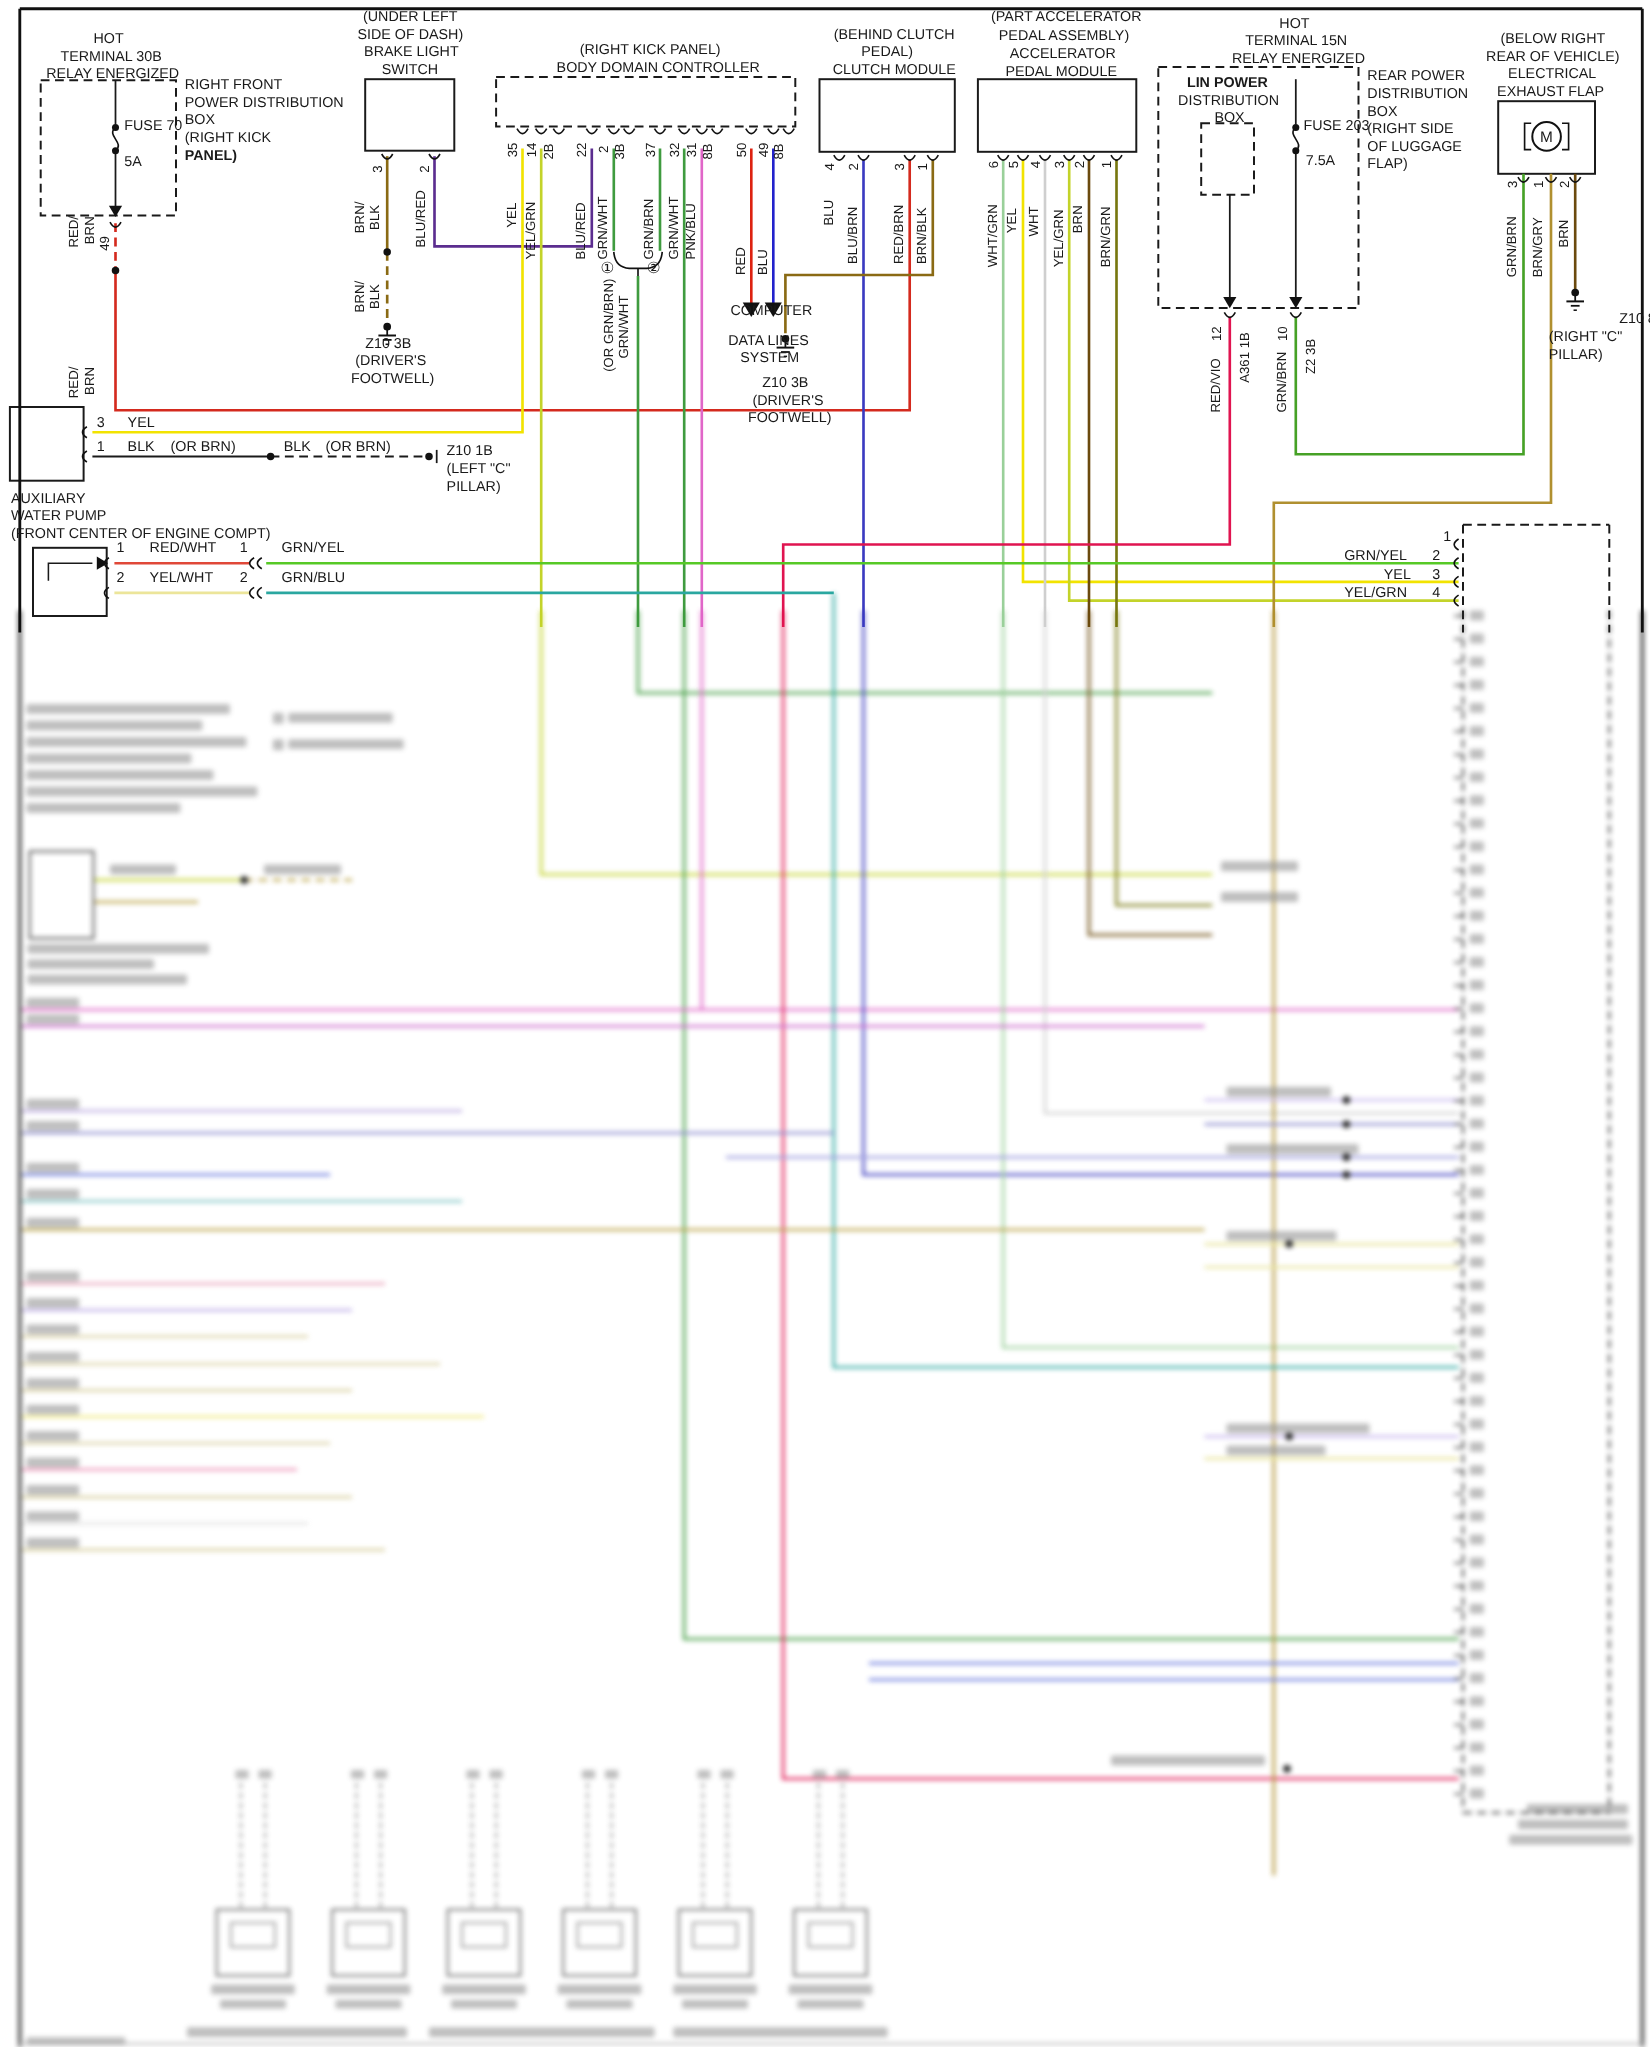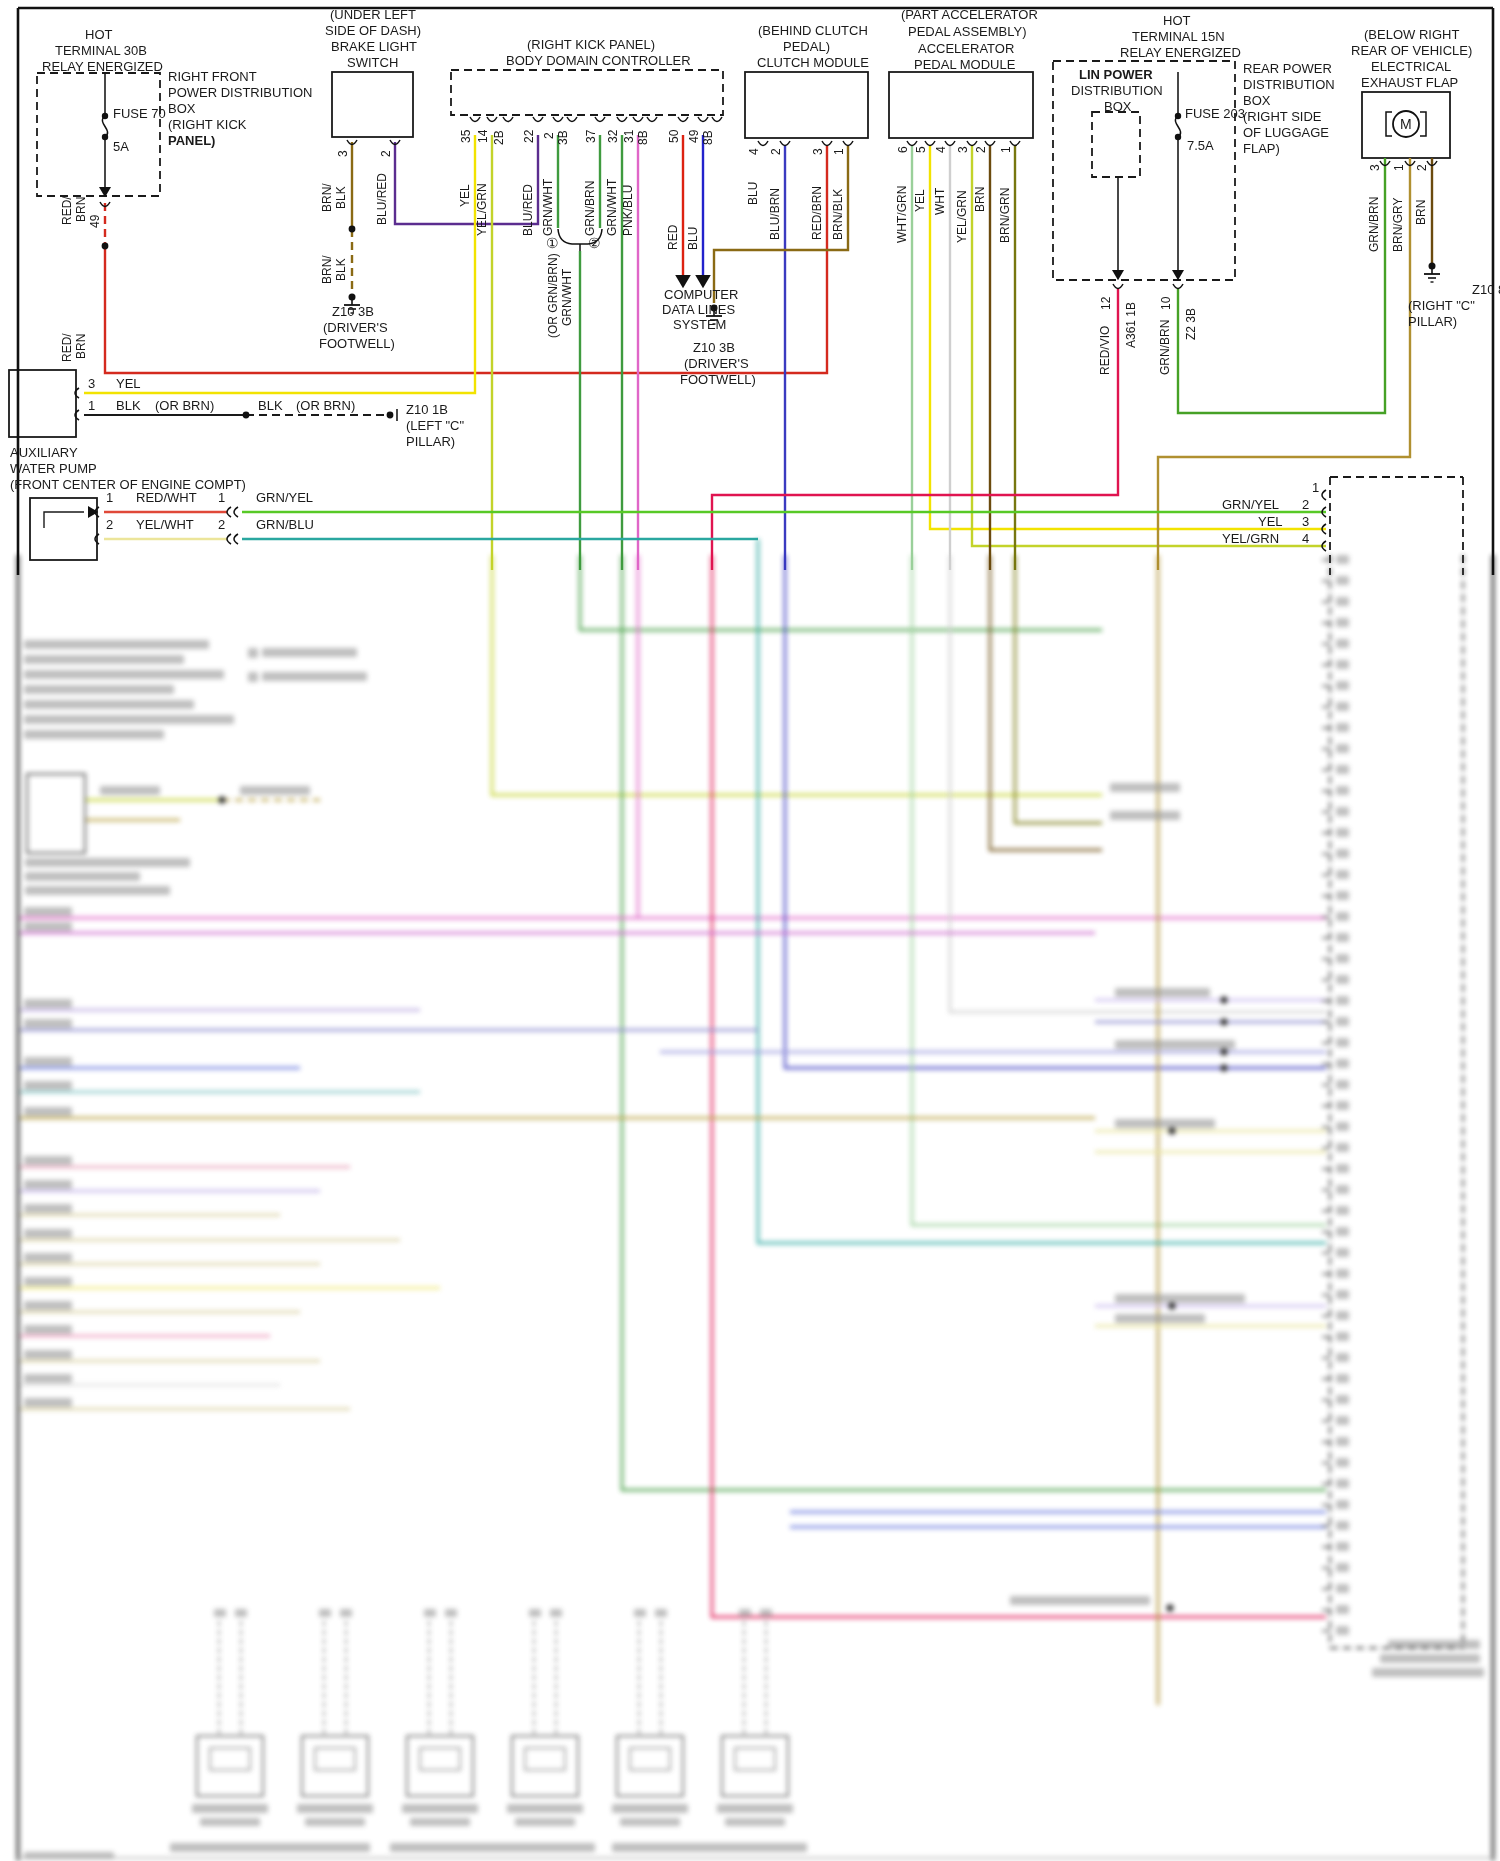--- a/index.html
+++ b/index.html
@@ -459,21 +459,21 @@
       <div class="lb" style="left: 1243px; top: 62px;">REAR POWER</div>
       <div class="lb" style="left: 1243px; top: 78px;">DISTRIBUTION</div>
       <div class="lb" style="left: 1243px; top: 94px;">BOX</div>
       <div class="lb" style="left: 1243px; top: 110px;">(RIGHT SIDE</div>
       <div class="lb" style="left: 1243px; top: 126px;">OF LUGGAGE</div>
       <div class="lb" style="left: 1243px; top: 142px;">FLAP)</div>
       <div class="lb" style="left: 1364px; top: 28px; text-align: right;">(BELOW RIGHT</div>
       <div class="lb" style="left: 1351px; top: 44px;">REAR OF VEHICLE)</div>
       <div class="lb" style="left: 1371px; top: 60px;">ELECTRICAL</div>
       <div class="lb" style="left: 1361px; top: 76px;">EXHAUST FLAP</div>
-      <div class="lb" style="left: 664px; top: 288px; text-align: right;">COMPUTER</div>
+      <div class="lb" style="left: 664px; top: 275px; text-align: right;">COMPUTER</div>
       <div class="lb" style="left: 662px; top: 303px;">DATA LINES</div>
       <div class="lb" style="left: 673px; top: 318px;">SYSTEM</div>
       <div class="lb" style="left: 332px; top: 305px;">Z10 3B</div>
       <div class="lb" style="left: 323px; top: 321px;">(DRIVER'S</div>
       <div class="lb" style="left: 319px; top: 337px;">FOOTWELL)</div>
       <div class="lb" style="left: 693px; top: 341px;">Z10 3B</div>
       <div class="lb" style="left: 684px; top: 357px;">(DRIVER'S</div>
       <div class="lb" style="left: 680px; top: 373px;">FOOTWELL)</div>
       <div class="lb" style="left: 406px; top: 403px;">Z10 1B</div>
       <div class="lb" style="left: 406px; top: 419px;">(LEFT "C"</div>

